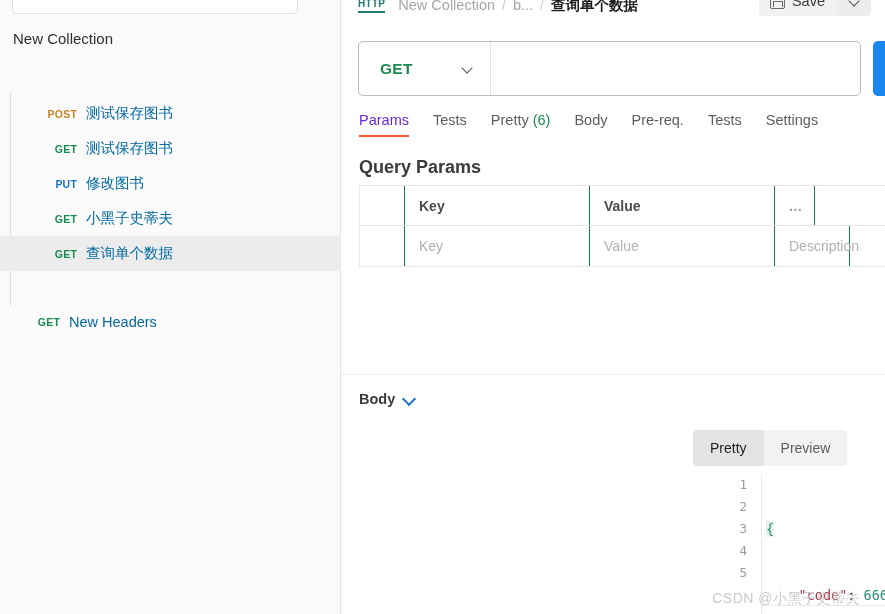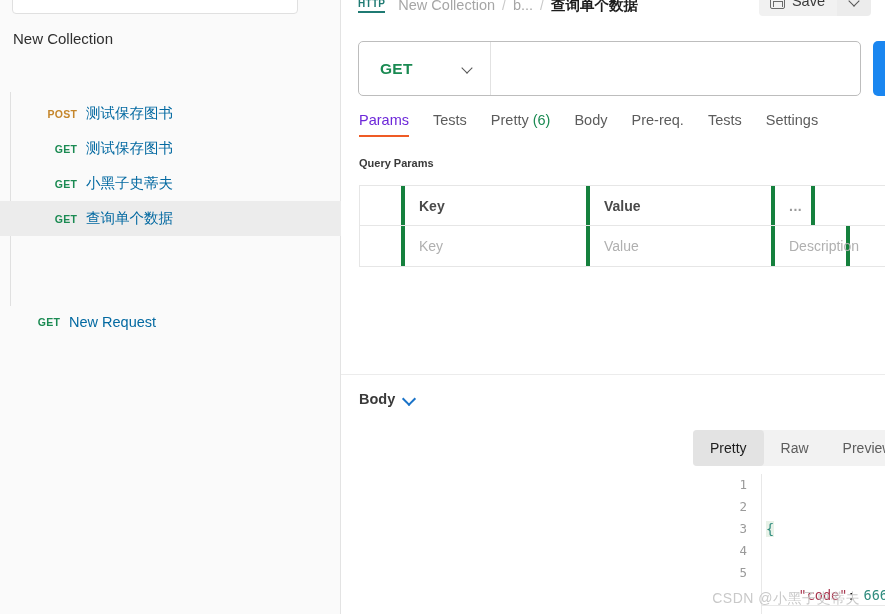--- a/index.html
+++ b/index.html
@@ -172,35 +172,35 @@
   .tab { font-size: 14.5px; color: #5c5c5c; padding-bottom: 9px; position: relative; cursor: pointer; }
   .tab.active { color: #6d28d9; text-align: center; }
   .tab.active::after {
     content: ""; position: absolute; left: 0; right: 0; bottom: 0;
     height: 2.5px; background: #ef5b25;
   }
   .hdr-count { color: #1a8a52; }
 
   .qp-title {
     position: absolute; top: 157px; left: 360px;
-    font-size: 11px; font-weight: bold; color: #3a3a3a;
+    font-size: 18px; font-weight: bold; color: #3a3a3a;
   }
   .qp-title { left: 18px; }
 
   
   .qp-table {
     position: absolute; top: 185px; left: 18px;
     width: 530px; border: 1px solid #e6e6e6;
     border-right: none; border-collapse: collapse;
   }
   .qp-table .row { display: flex; height: 40px; }
   .qp-table .row.head { border-bottom: 1px solid #e6e6e6; }
   .qp-table .cell {
     display: flex; align-items: center; padding-left: 14px;
-    border-right: 4px solid #15803d; font-size: 14px;
+    border-right: 1px solid #15803d; font-size: 14px;
   }
   .c-check { width: 45px; flex: 0 0 45px; padding-left: 0; }
   .c-key { width: 185px; flex: 0 0 185px; }
   .c-val { width: 185px; flex: 0 0 185px; }
   .c-desc { width: 75px; flex: 0 0 75px; }
   .c-more { width: 40px; flex: 0 0 40px; border-right: none; }
   .head .cell { color: #4a4a4a; font-weight: bold; }
   .body-row .cell { color: #b0b0b0; }
   .more-dots { color: #9a9a9a; font-size: 14px; letter-spacing: 0.5px; line-height: 8px; }
 
@@ -281,32 +281,36 @@
     <div class="req-list">
       <div class="req-row">
         <span class="req-method m-post">POST</span>
         <span class="req-name">测试保存图书</span>
       </div>
       <div class="req-row">
         <span class="req-method m-get">GET</span>
         <span class="req-name">测试保存图书</span>
       </div>
       <div class="req-row">
+        <span class="req-method m-put">PUT</span>
+        <span class="req-name">修改图书</span>
+      </div>
+      <div class="req-row">
         <span class="req-method m-get">GET</span>
         <span class="req-name">小黑子史蒂夫</span>
       </div>
       <div class="req-row selected">
         <span class="req-method m-get">GET</span>
         <span class="req-name">查询单个数据</span>
       </div>
     </div>
 
     <div class="newreq-row">
       <span class="req-method m-get">GET</span>
-      <span class="req-name">New Request</span>
+      <span class="req-name">New Headers</span>
     </div>
   </div>
 
   <div id="main">
 
     <div class="breadcrumb">
       <span class="http-badge">HTTP</span>
       <span class="bc-part">New Collection</span>
       <span class="bc-sep">/</span>
       <span class="bc-part">b...</span>
@@ -367,21 +371,20 @@
 
     <div class="resp-bar">
       <div class="body-drop">
         <span class="body-label">Body</span>
         <span class="caret-blue"></span>
       </div>
     </div>
 
     <div class="fmt-group">
       <div class="fmt-tab active">Pretty</div>
-      <div class="fmt-tab">Raw</div>
       <div class="fmt-tab">Preview</div>
 
     </div>
 
     <div class="gutter">
       <div>1</div>
       <div>2</div>
       <div>3</div>
       <div>4</div>
       <div>5</div>

